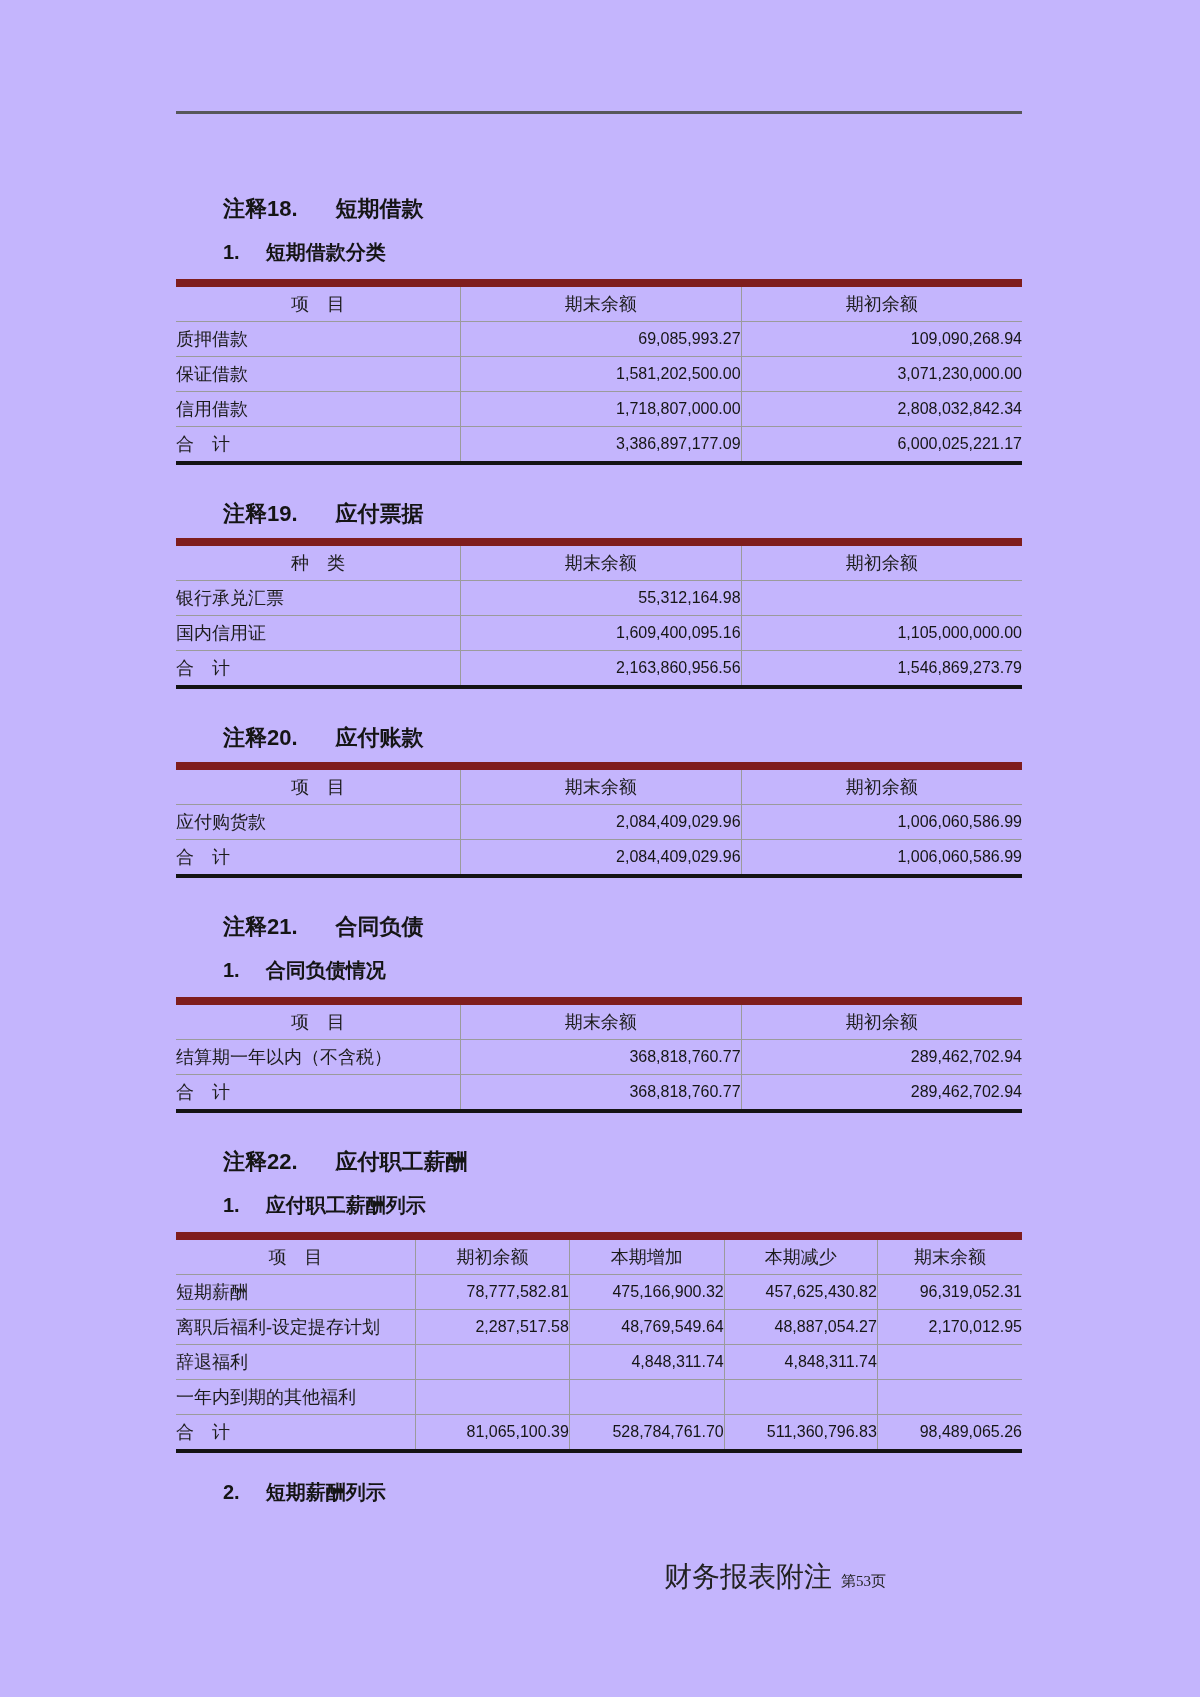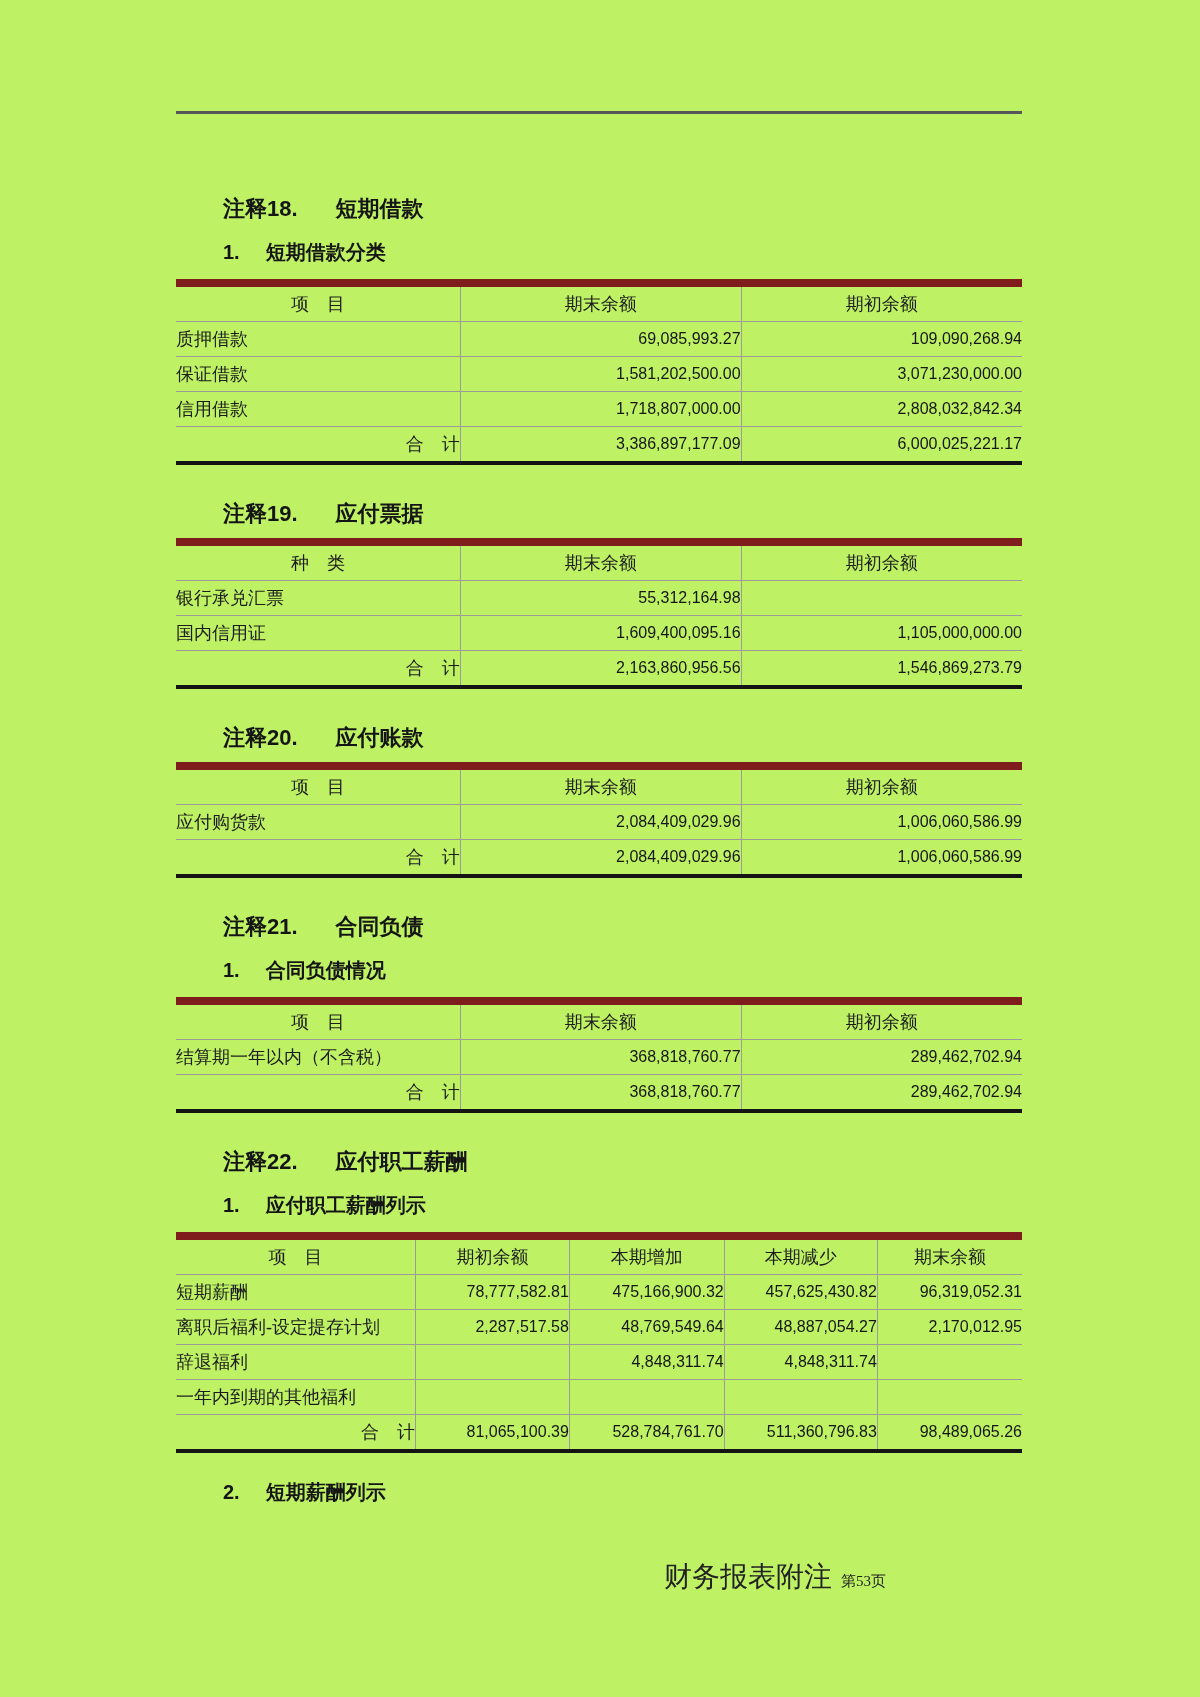--- a/index.html
+++ b/index.html
@@ -1,20 +1,20 @@
 <!DOCTYPE html>
 <html><head>
 <meta charset="utf-8">
 <style>
   html, body { margin: 0; padding: 0; background: #ffffff; }
   .page {
     position: relative;
     width: 1200px;
     height: 1697px;
-    background: #bef264;
+    background: #c4b5fd;
     color: #1c1c1c;
     font-family: "Liberation Serif", serif;
     overflow: hidden;
   }
   .top-rule {
     position: absolute;
     left: 176px;
     top: 111px;
     width: 846px;
     height: 3px;
@@ -70,21 +70,21 @@
     text-align: center;
     font-size: 18px;
     font-family: "Liberation Serif", serif;
   }
   td.lbl {
     text-align: left;
     padding-left: 12px;
     font-size: 18px;
     font-family: "Liberation Serif", serif;
   }
-  td.lbl.total { text-align: right; padding-left: 0; }
+  td.lbl.total { text-align: left; padding-left: 0; }
   td.num {
     text-align: right;
     padding-right: 12px;
     font-size: 16px;
     font-family: "Liberation Sans", sans-serif;
     color: #161616;
   }
   .footer {
     position: absolute;
     left: 176px;

